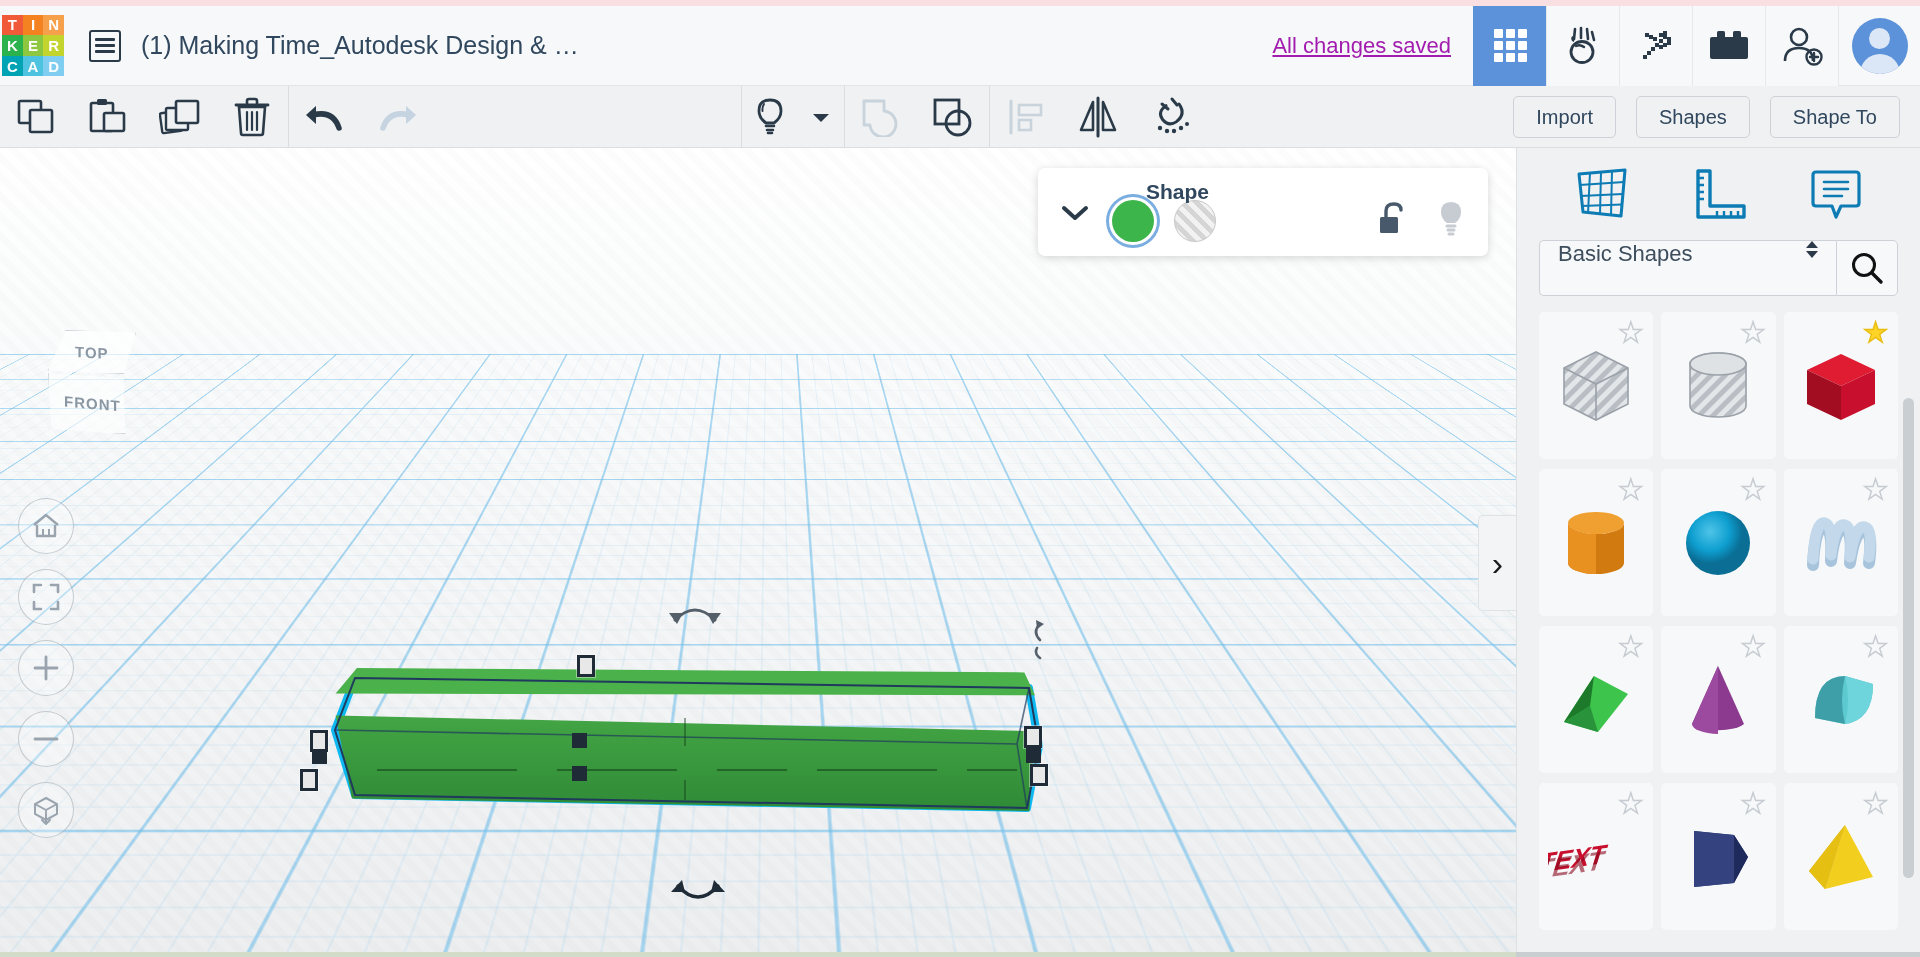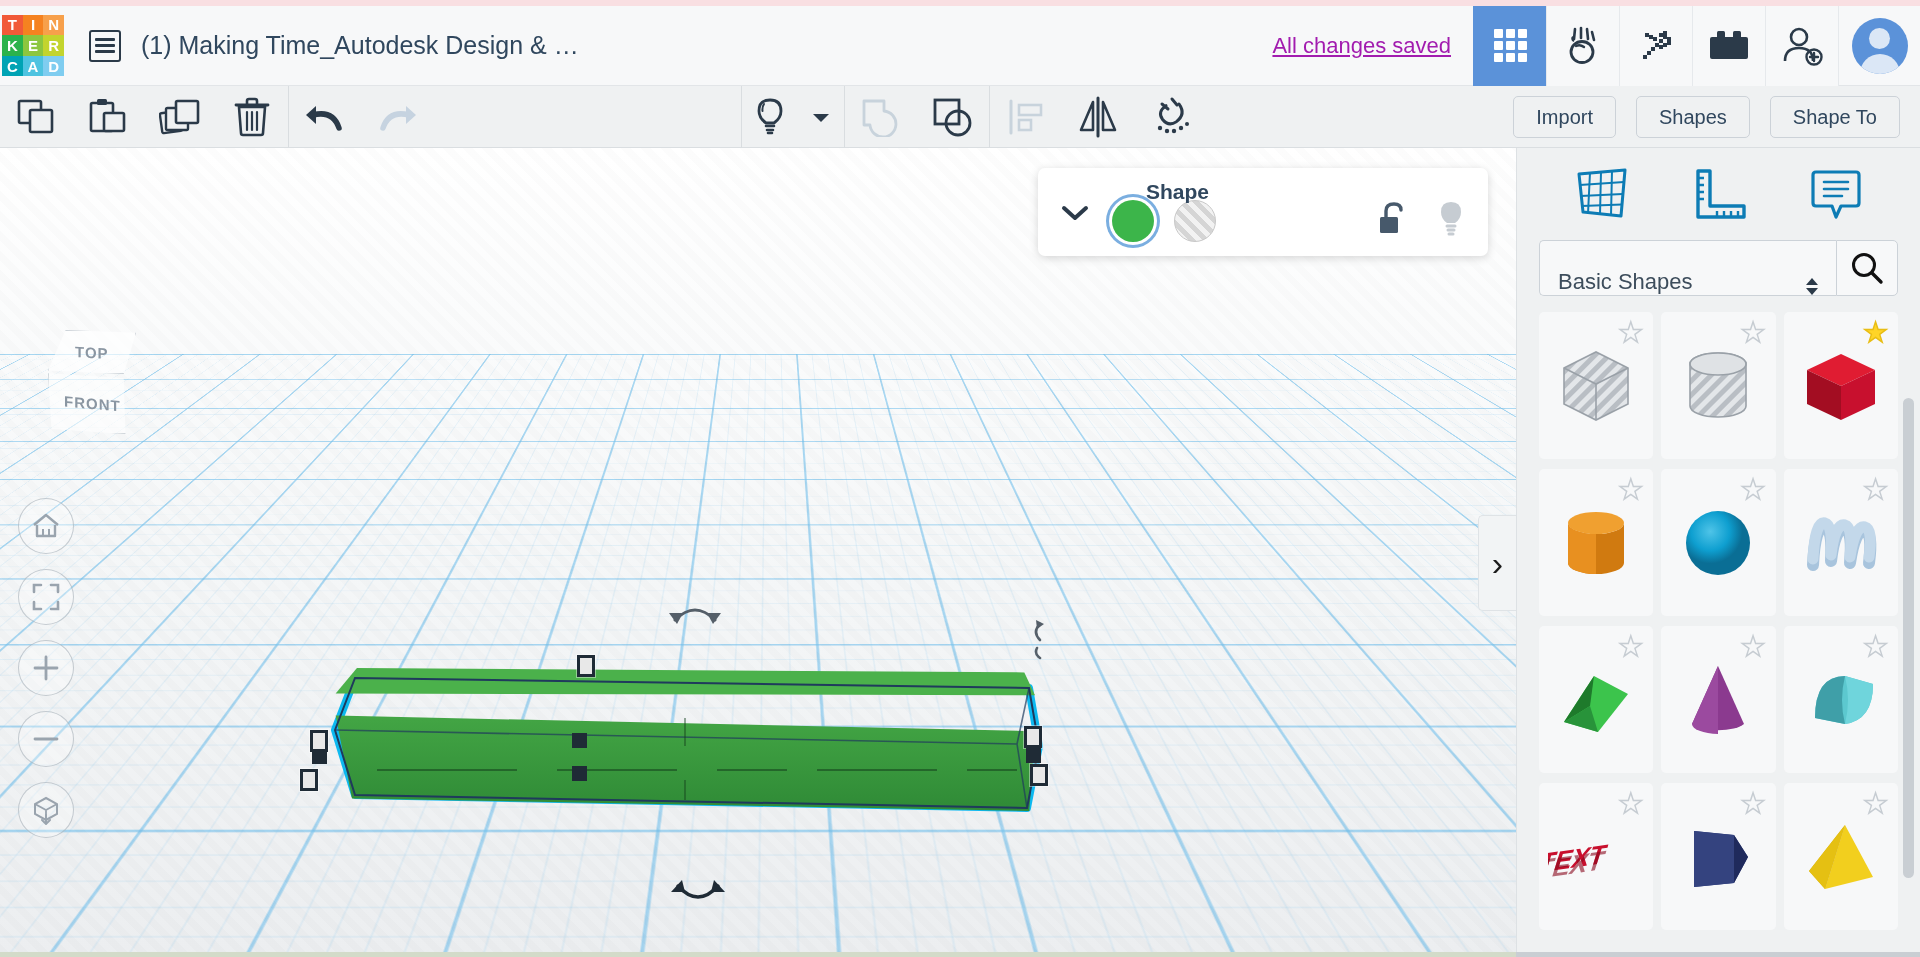--- a/index.html
+++ b/index.html
@@ -207,21 +207,21 @@
     background: #eff1f2; border-left: 1px solid #dde1e4;
   }
   .sb-icons {
     height: 92px; display: flex; align-items: center; justify-content: space-around; padding: 0 26px;
   }
   .sb-icon { width: 64px; height: 56px; display: flex; align-items: center; justify-content: center; }
   .sb-search-row { display: flex; padding: 0 22px; gap: 0; }
   .sb-select {
     flex: 1; height: 56px; background: #f7f8f9; border: 1px solid #ccd2d8;
     border-radius: 5px 0 0 5px; border-right: none;
-    display: flex; align-items: flex-end; justify-content: space-between;
+    display: flex; align-items: flex-start; justify-content: space-between;
     padding: 0 18px; font-size: 22px; color: #3d4d5c;
   }
   .spinner { display: flex; flex-direction: column; gap: 3px; }
   .spinner .up { width: 0; height: 0; border-left: 6px solid transparent; border-right: 6px solid transparent; border-bottom: 7px solid #2b3a49; }
   .spinner .dn { width: 0; height: 0; border-left: 6px solid transparent; border-right: 6px solid transparent; border-top: 7px solid #2b3a49; }
   .sb-searchbtn {
     width: 62px; height: 56px; background: #f7f8f9; border: 1px solid #ccd2d8;
     border-radius: 0 5px 5px 0;
     display: flex; align-items: center; justify-content: center;
   }

